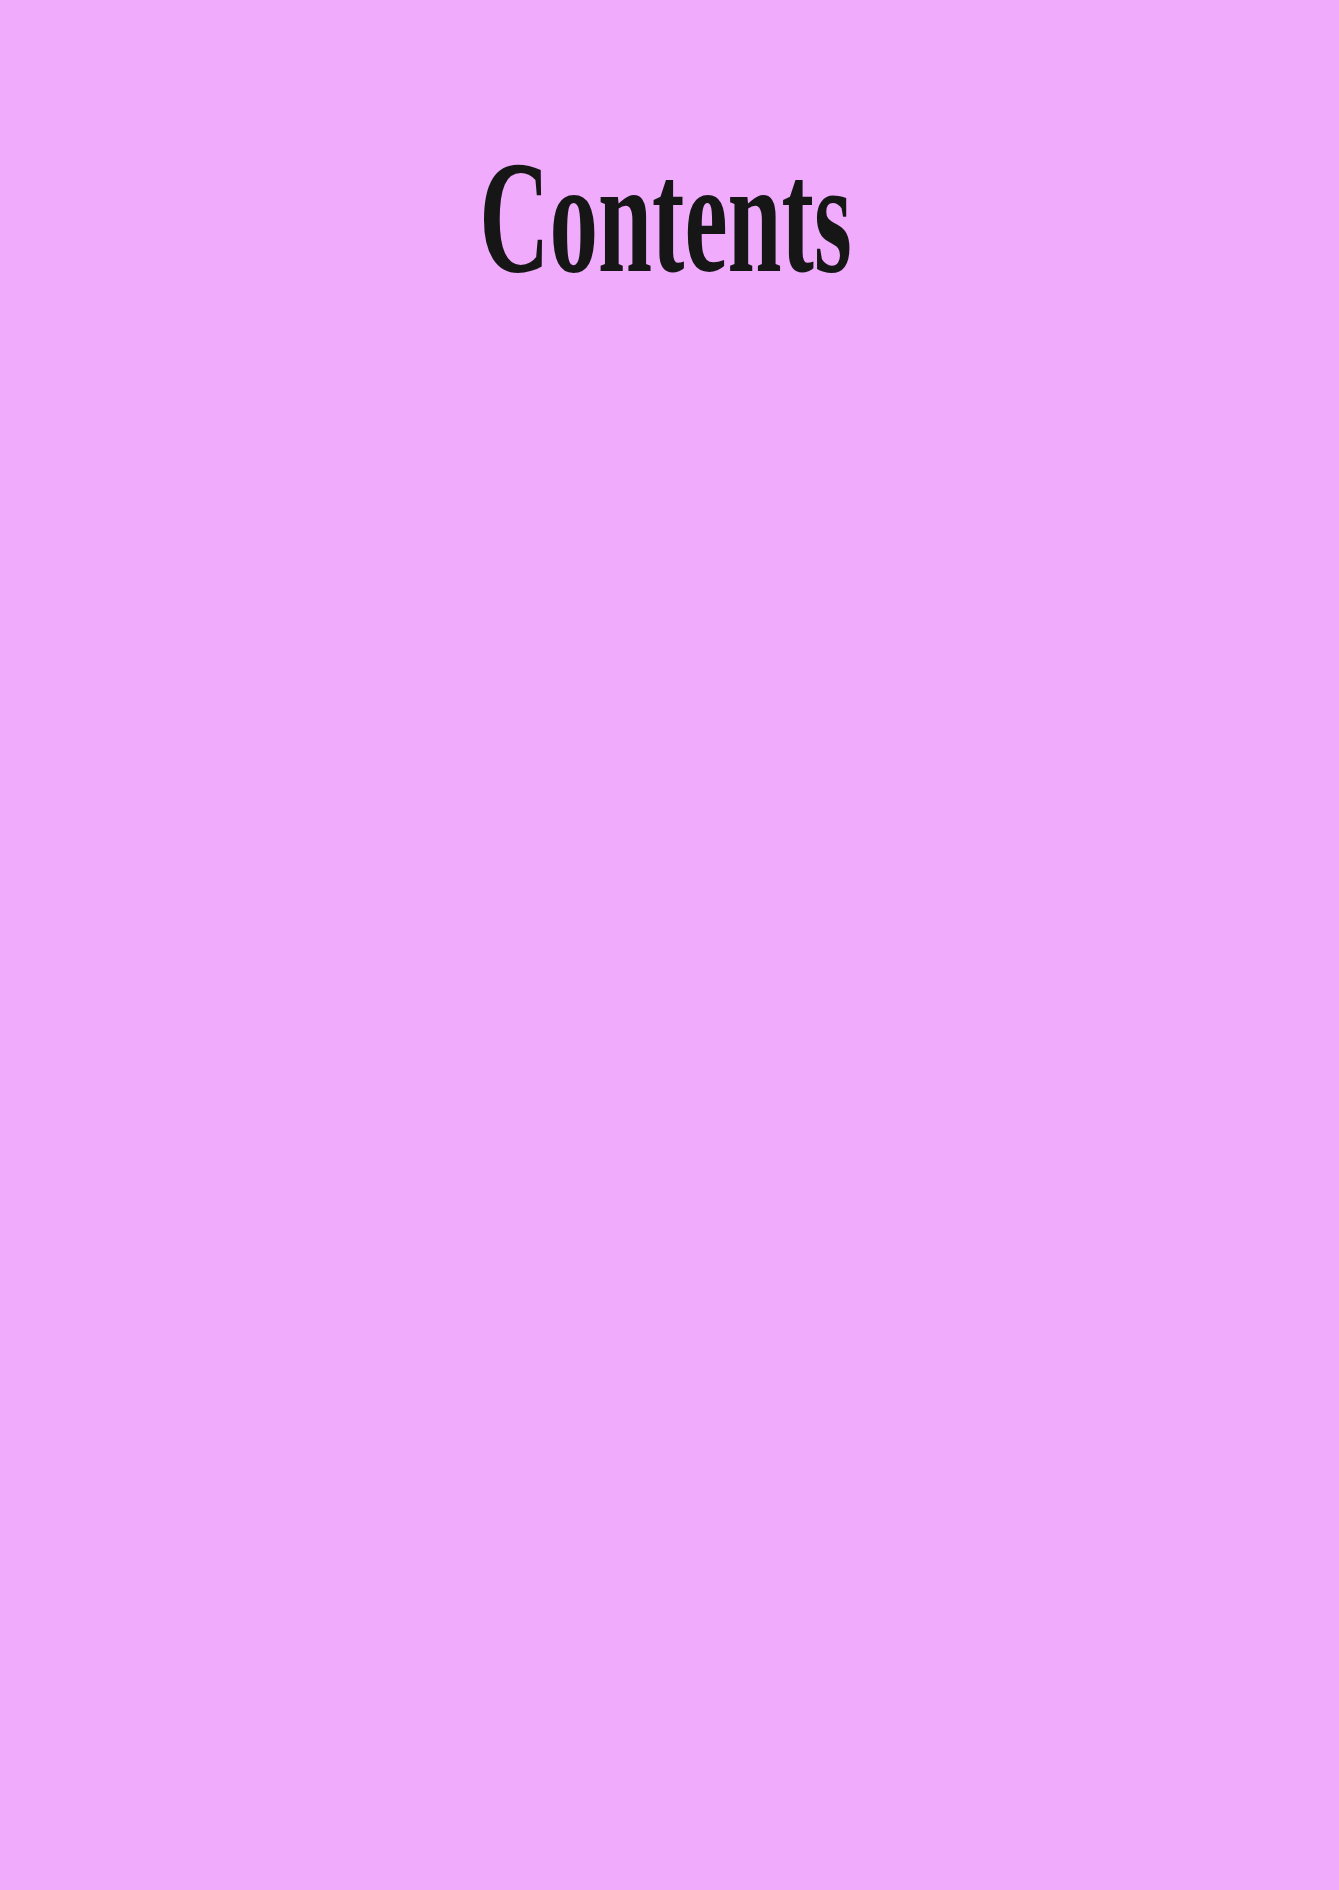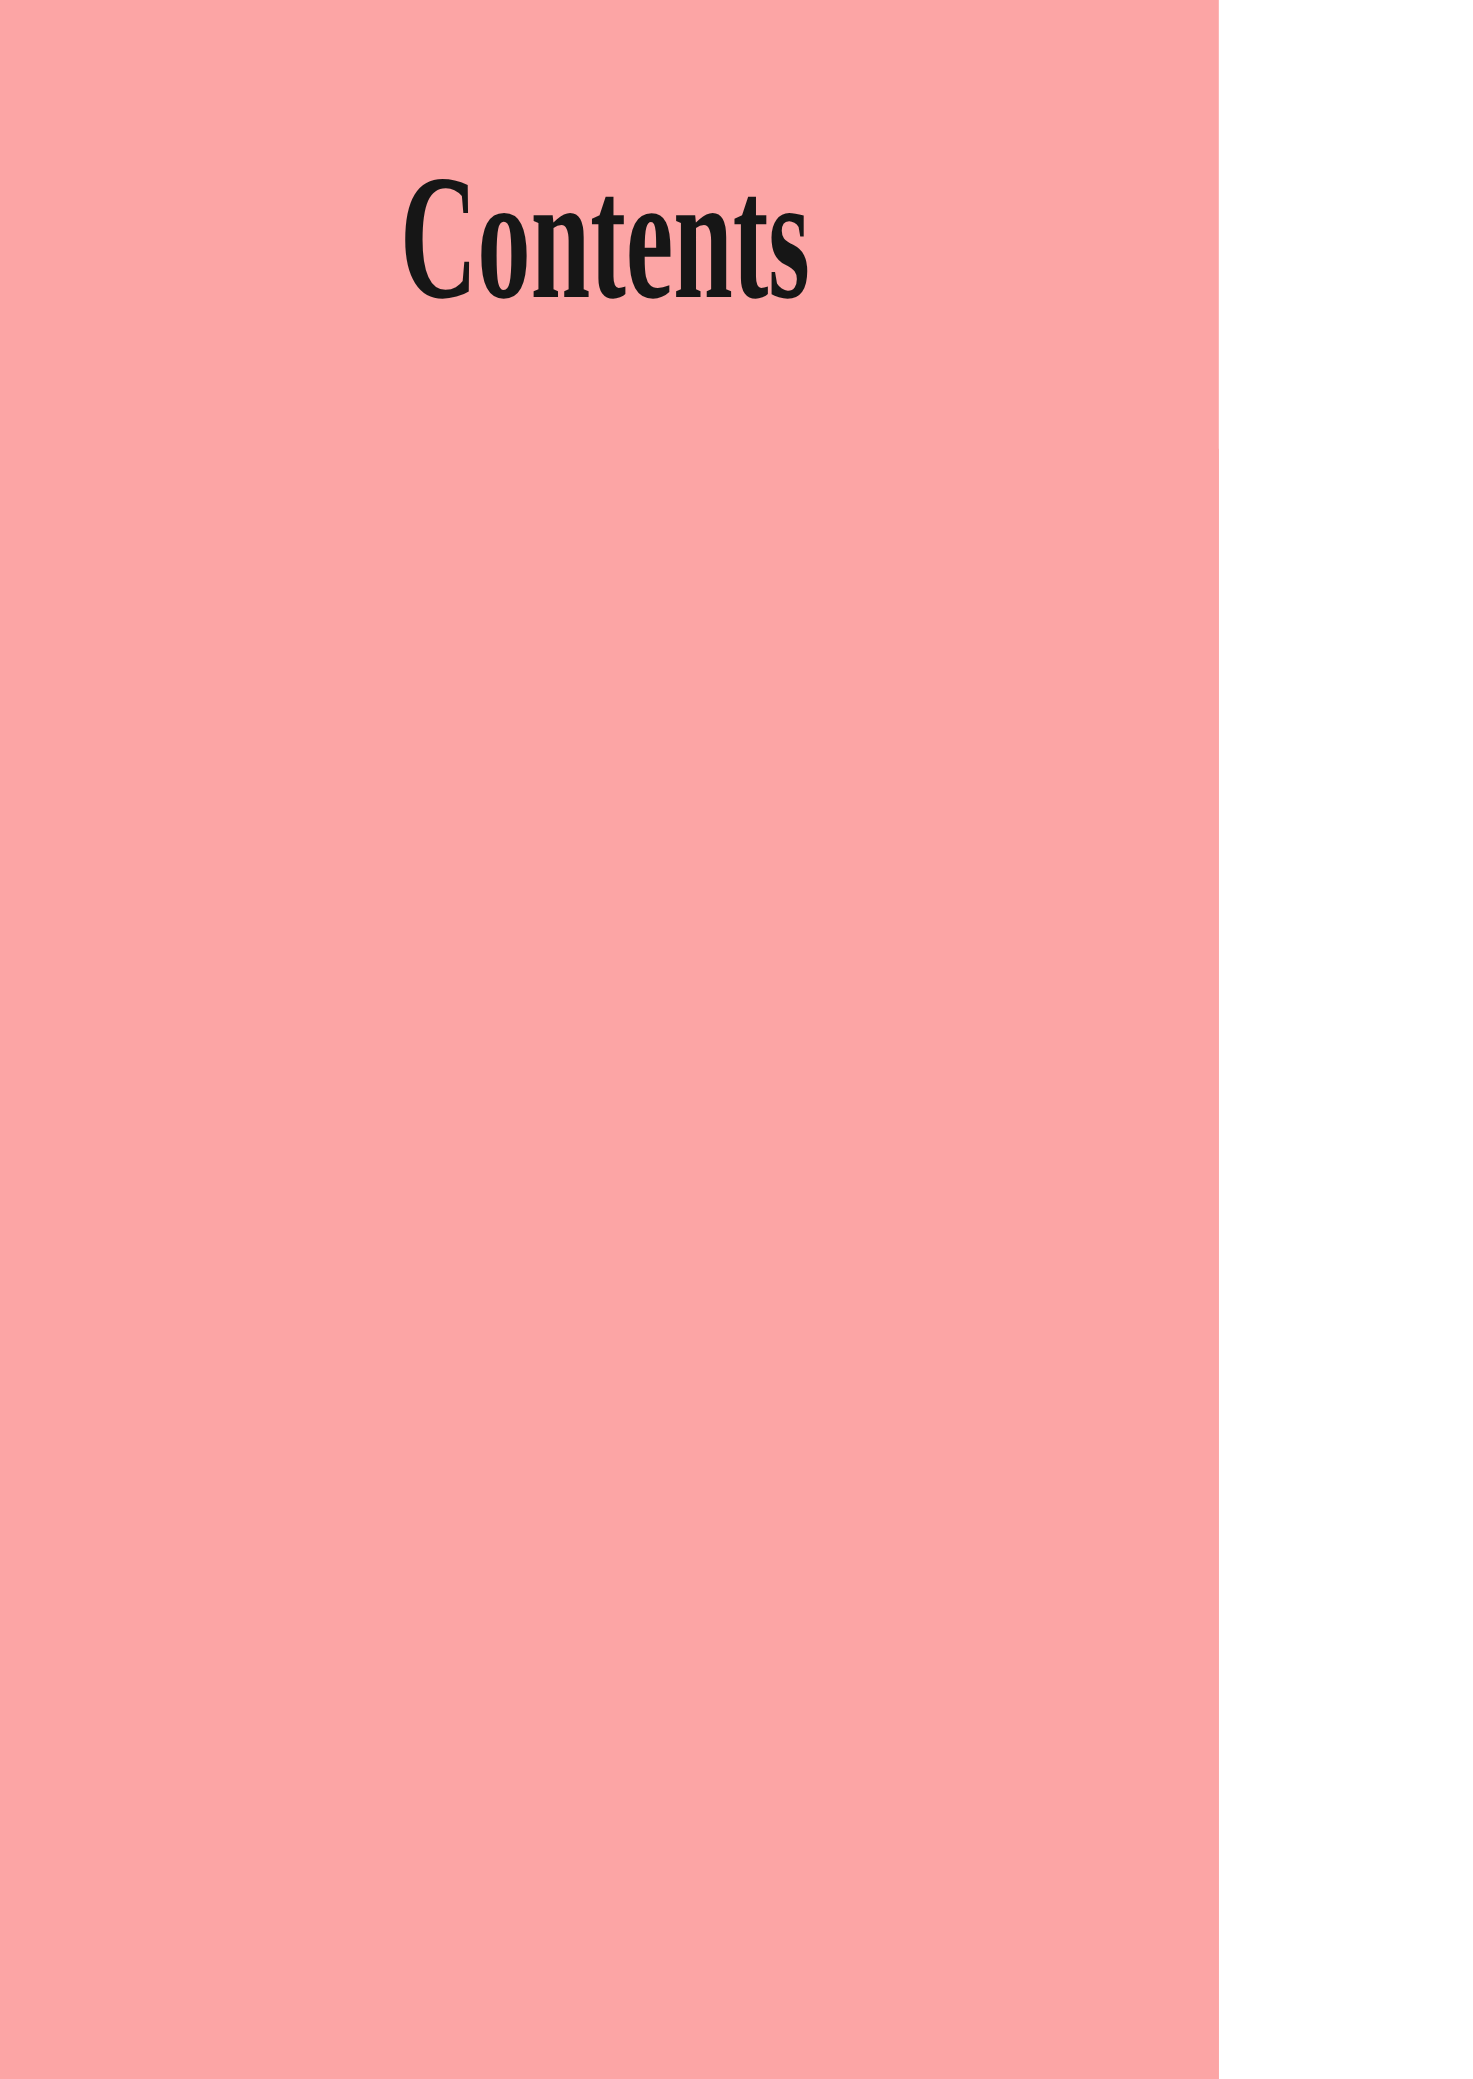--- a/index.html
+++ b/index.html
@@ -2,23 +2,23 @@
 <html><head>
 <meta charset="utf-8">
 <style>
   html, body {
     margin: 0;
     padding: 0;
     background: #ffffff;
   }
   .page {
     position: relative;
-    width: 1108px;
+    width: 1339px;
     height: 1890px;
-    background: #fca5a5;
+    background: #f0abfc;
     overflow: hidden;
     font-family: "Liberation Serif", serif;
     color: #1d1d1d;
   }
   .doc-title {
     position: absolute;
     top: 136px;
     left: -8px;
     right: 0;
     text-align: center;

